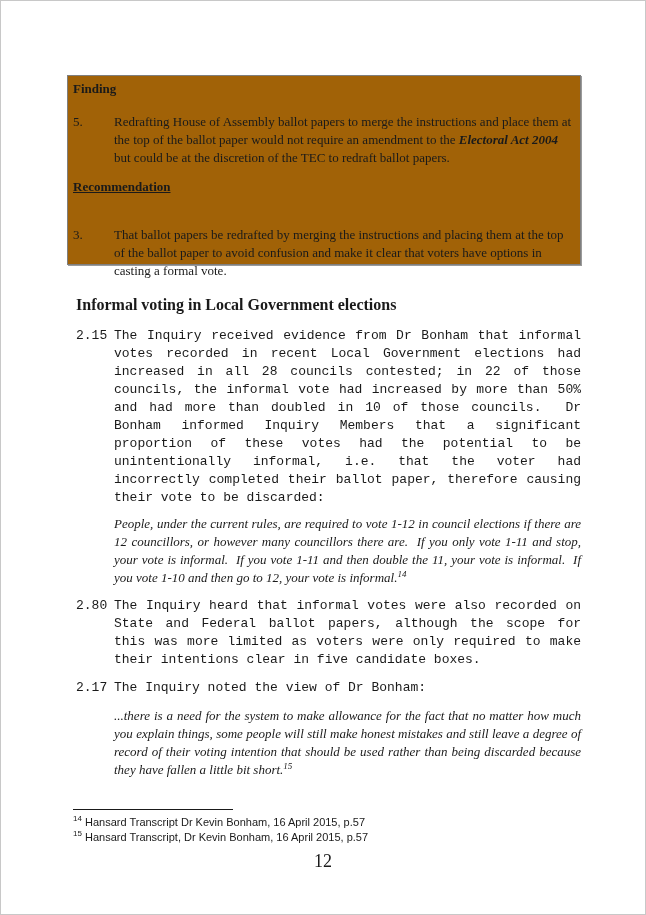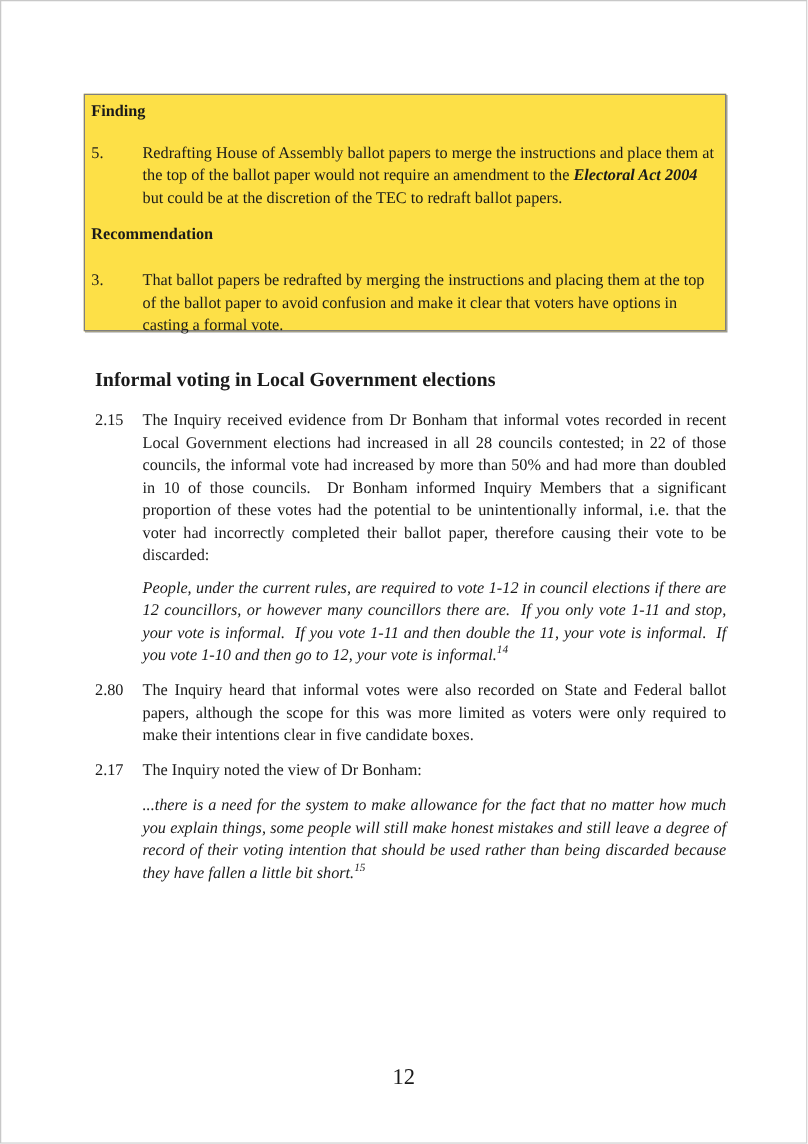--- a/index.html
+++ b/index.html
@@ -20,34 +20,35 @@
   }
 
   
   .finding-box {
     position: absolute;
     left: 66px;
     top: 74px;
     width: 514px;
     height: 190px;
     box-sizing: border-box;
-    background: #fde047;
+    background: #a16207;
     border: 1px solid #7f7f7f;
     box-shadow: 1px 1px 0 #9a9a9a;
     padding: 4px 8px 0 5px;
     font-size: 13px;
     line-height: 18px;
   }
   .box-heading {
     font-weight: bold;
     margin-bottom: 15px;
   }
   .box-heading.second {
     margin-top: 11px;
-    margin-bottom: 19px;
+    margin-bottom: 30px;
+    text-decoration: underline;
   }
   .box-item {
     display: flex;
   }
   .box-item .item-num {
     width: 41px;
     flex: 0 0 41px;
   }
   .box-item .item-text {
     flex: 1;
@@ -64,20 +65,21 @@
     line-height: 18px;
   }
   .section-heading {
     font-size: 16px;
     font-weight: bold;
     margin: 0 0 13px 0;
   }
   .para {
     display: flex;
     margin-bottom: 8px;
+    font-family: Liberation Mono, monospace;
   }
   .para .para-num {
     width: 38px;
     flex: 0 0 38px;
   }
   .para .para-text {
     flex: 1;
     text-align: justify;
     white-space: pre-wrap;
   }
@@ -167,16 +169,21 @@
     </div>
 
     <div class="para gap-after">
       <span class="para-num">2.17</span>
       <span class="para-text">The Inquiry noted the view of Dr Bonham:</span>
     </div>
 
     <div class="quote"><span>...there is a need for the system to make allowance for the fact that no matter how much you explain things, some people will still make honest mistakes and still leave a degree of record of their voting intention that should be used rather than being discarded because they have fallen a little bit short.</span><sup>15</sup></div>
   </div>
 
+  <div class="footnotes">
+    <div class="fn-rule"></div>
+    <div class="fn"><sup>14</sup> <span>Hansard Transcript Dr Kevin Bonham, 16 April 2015, p.57</span></div>
+    <div class="fn"><sup>15</sup> <span>Hansard Transcript, Dr Kevin Bonham, 16 April 2015, p.57</span></div>
+  </div>
 
   <div class="page-number">12</div>
 
 </div>
 
 </body></html>

